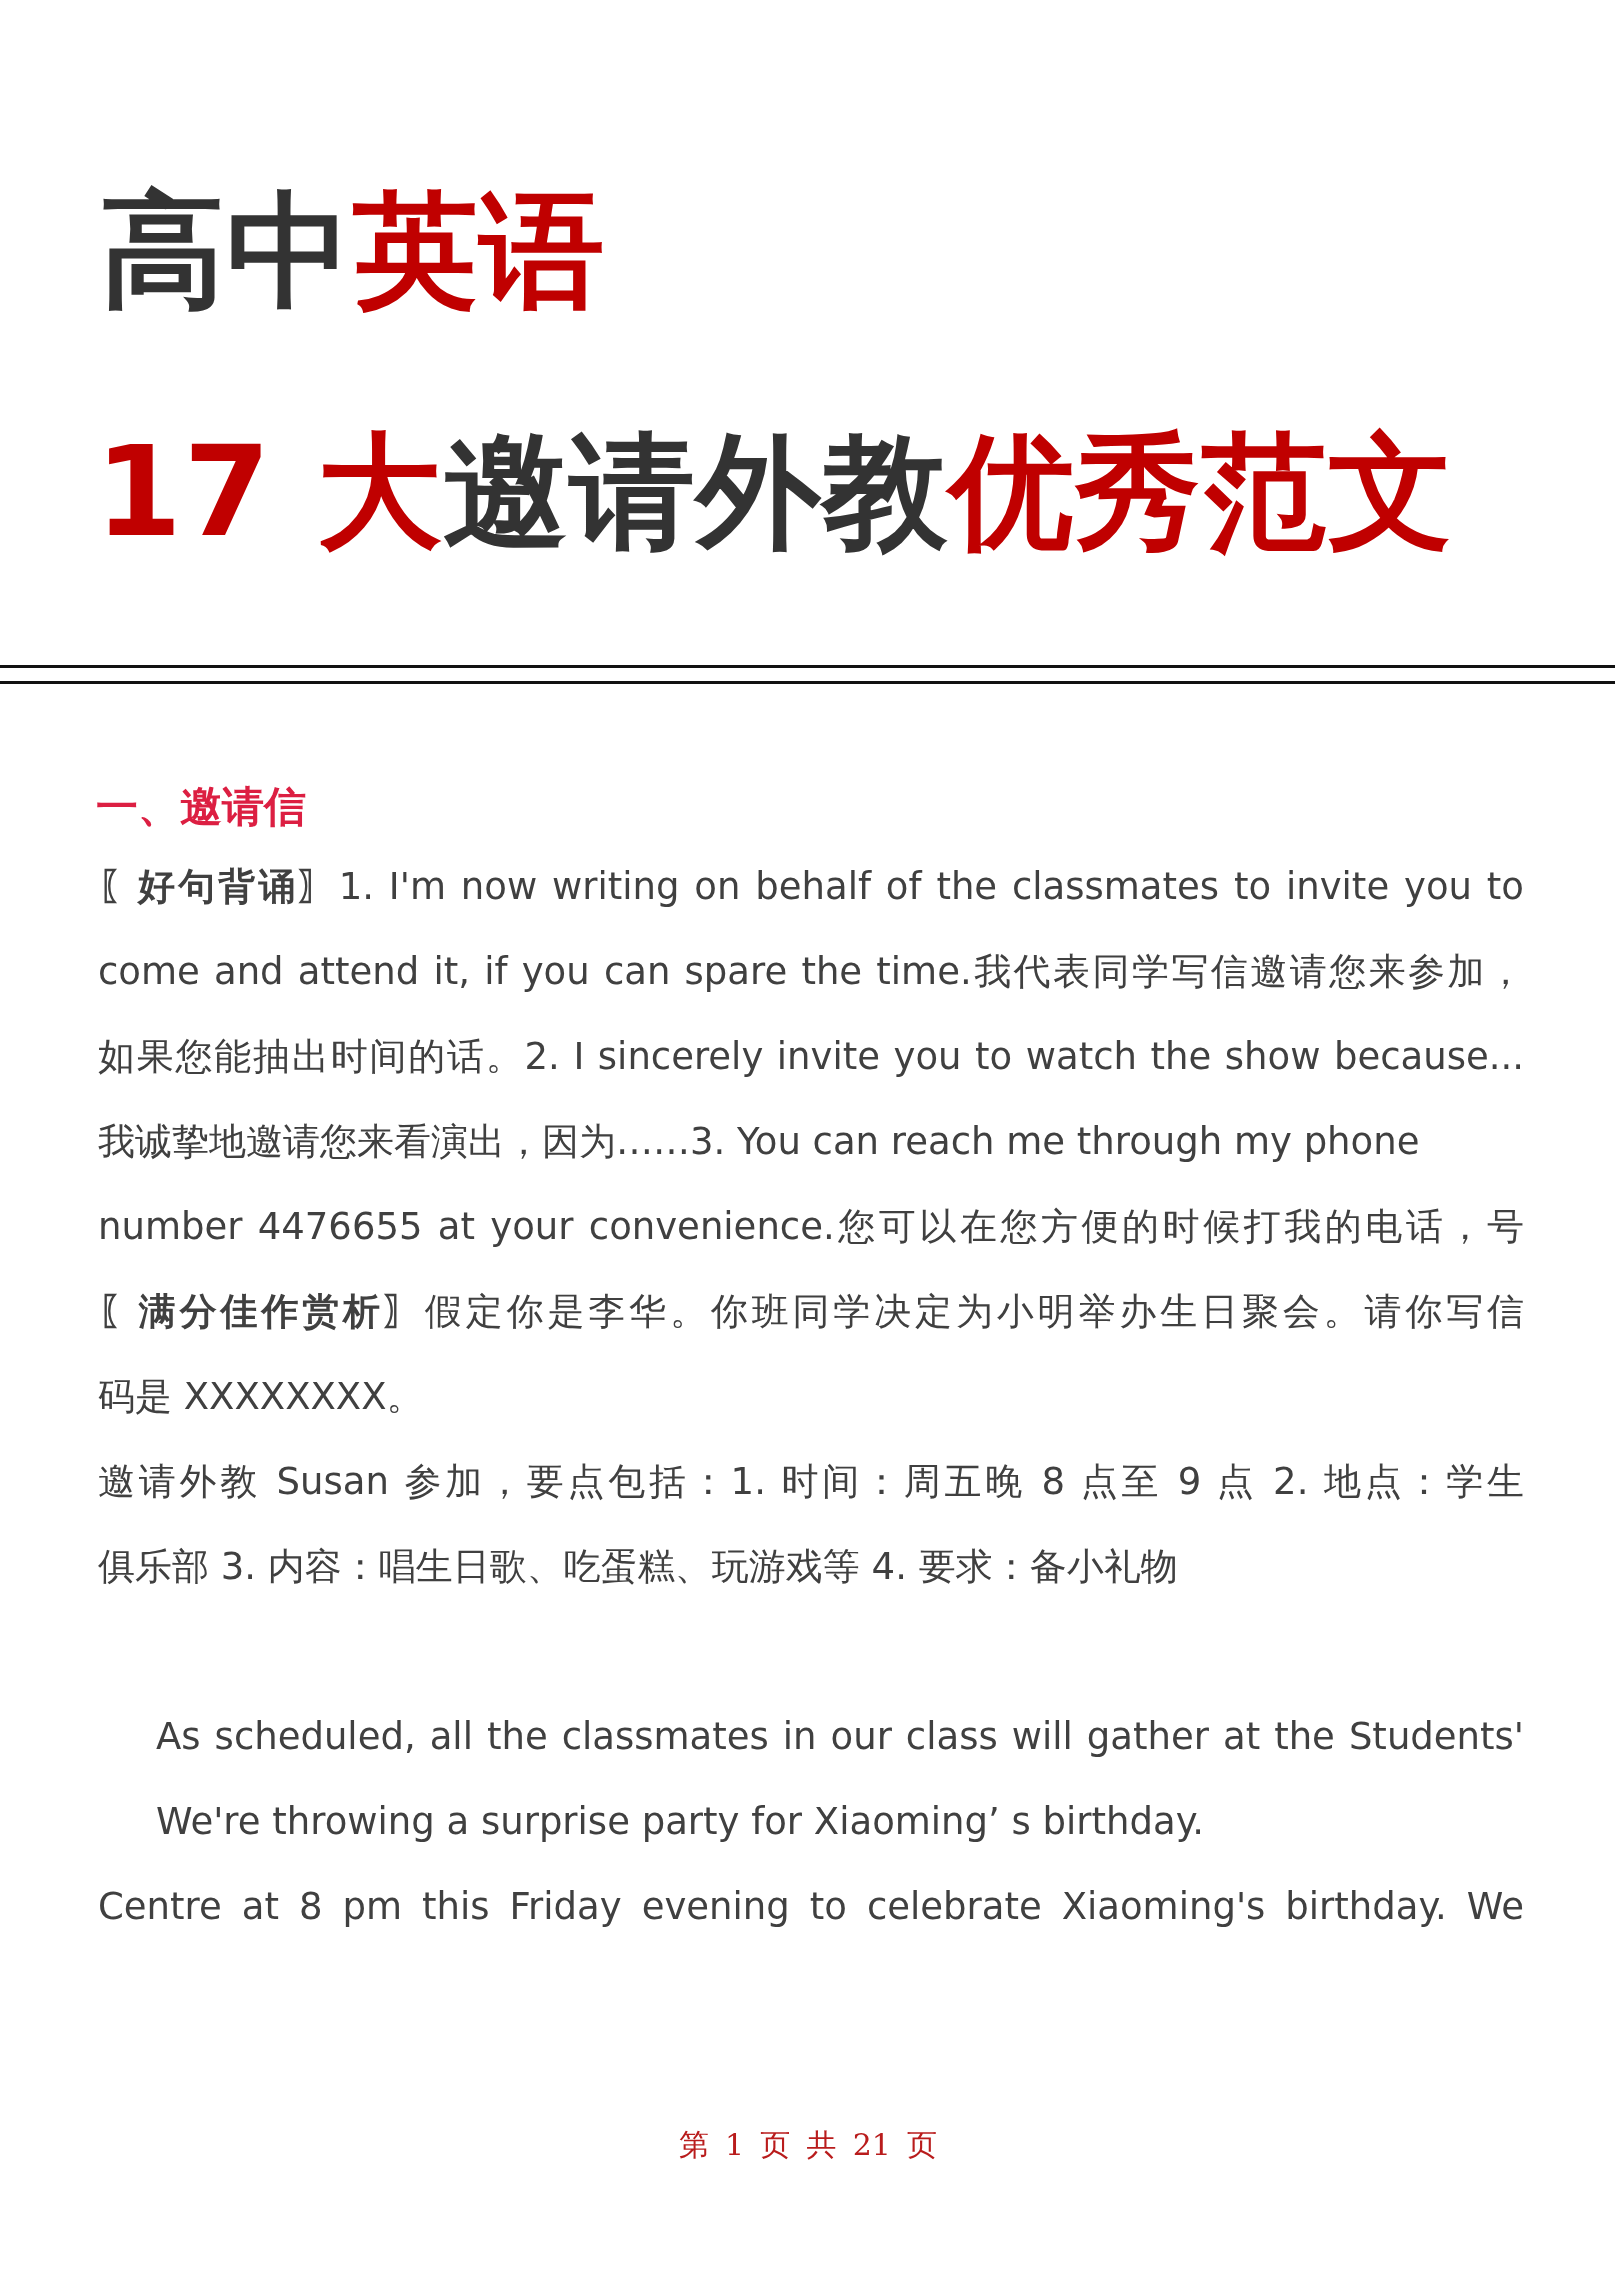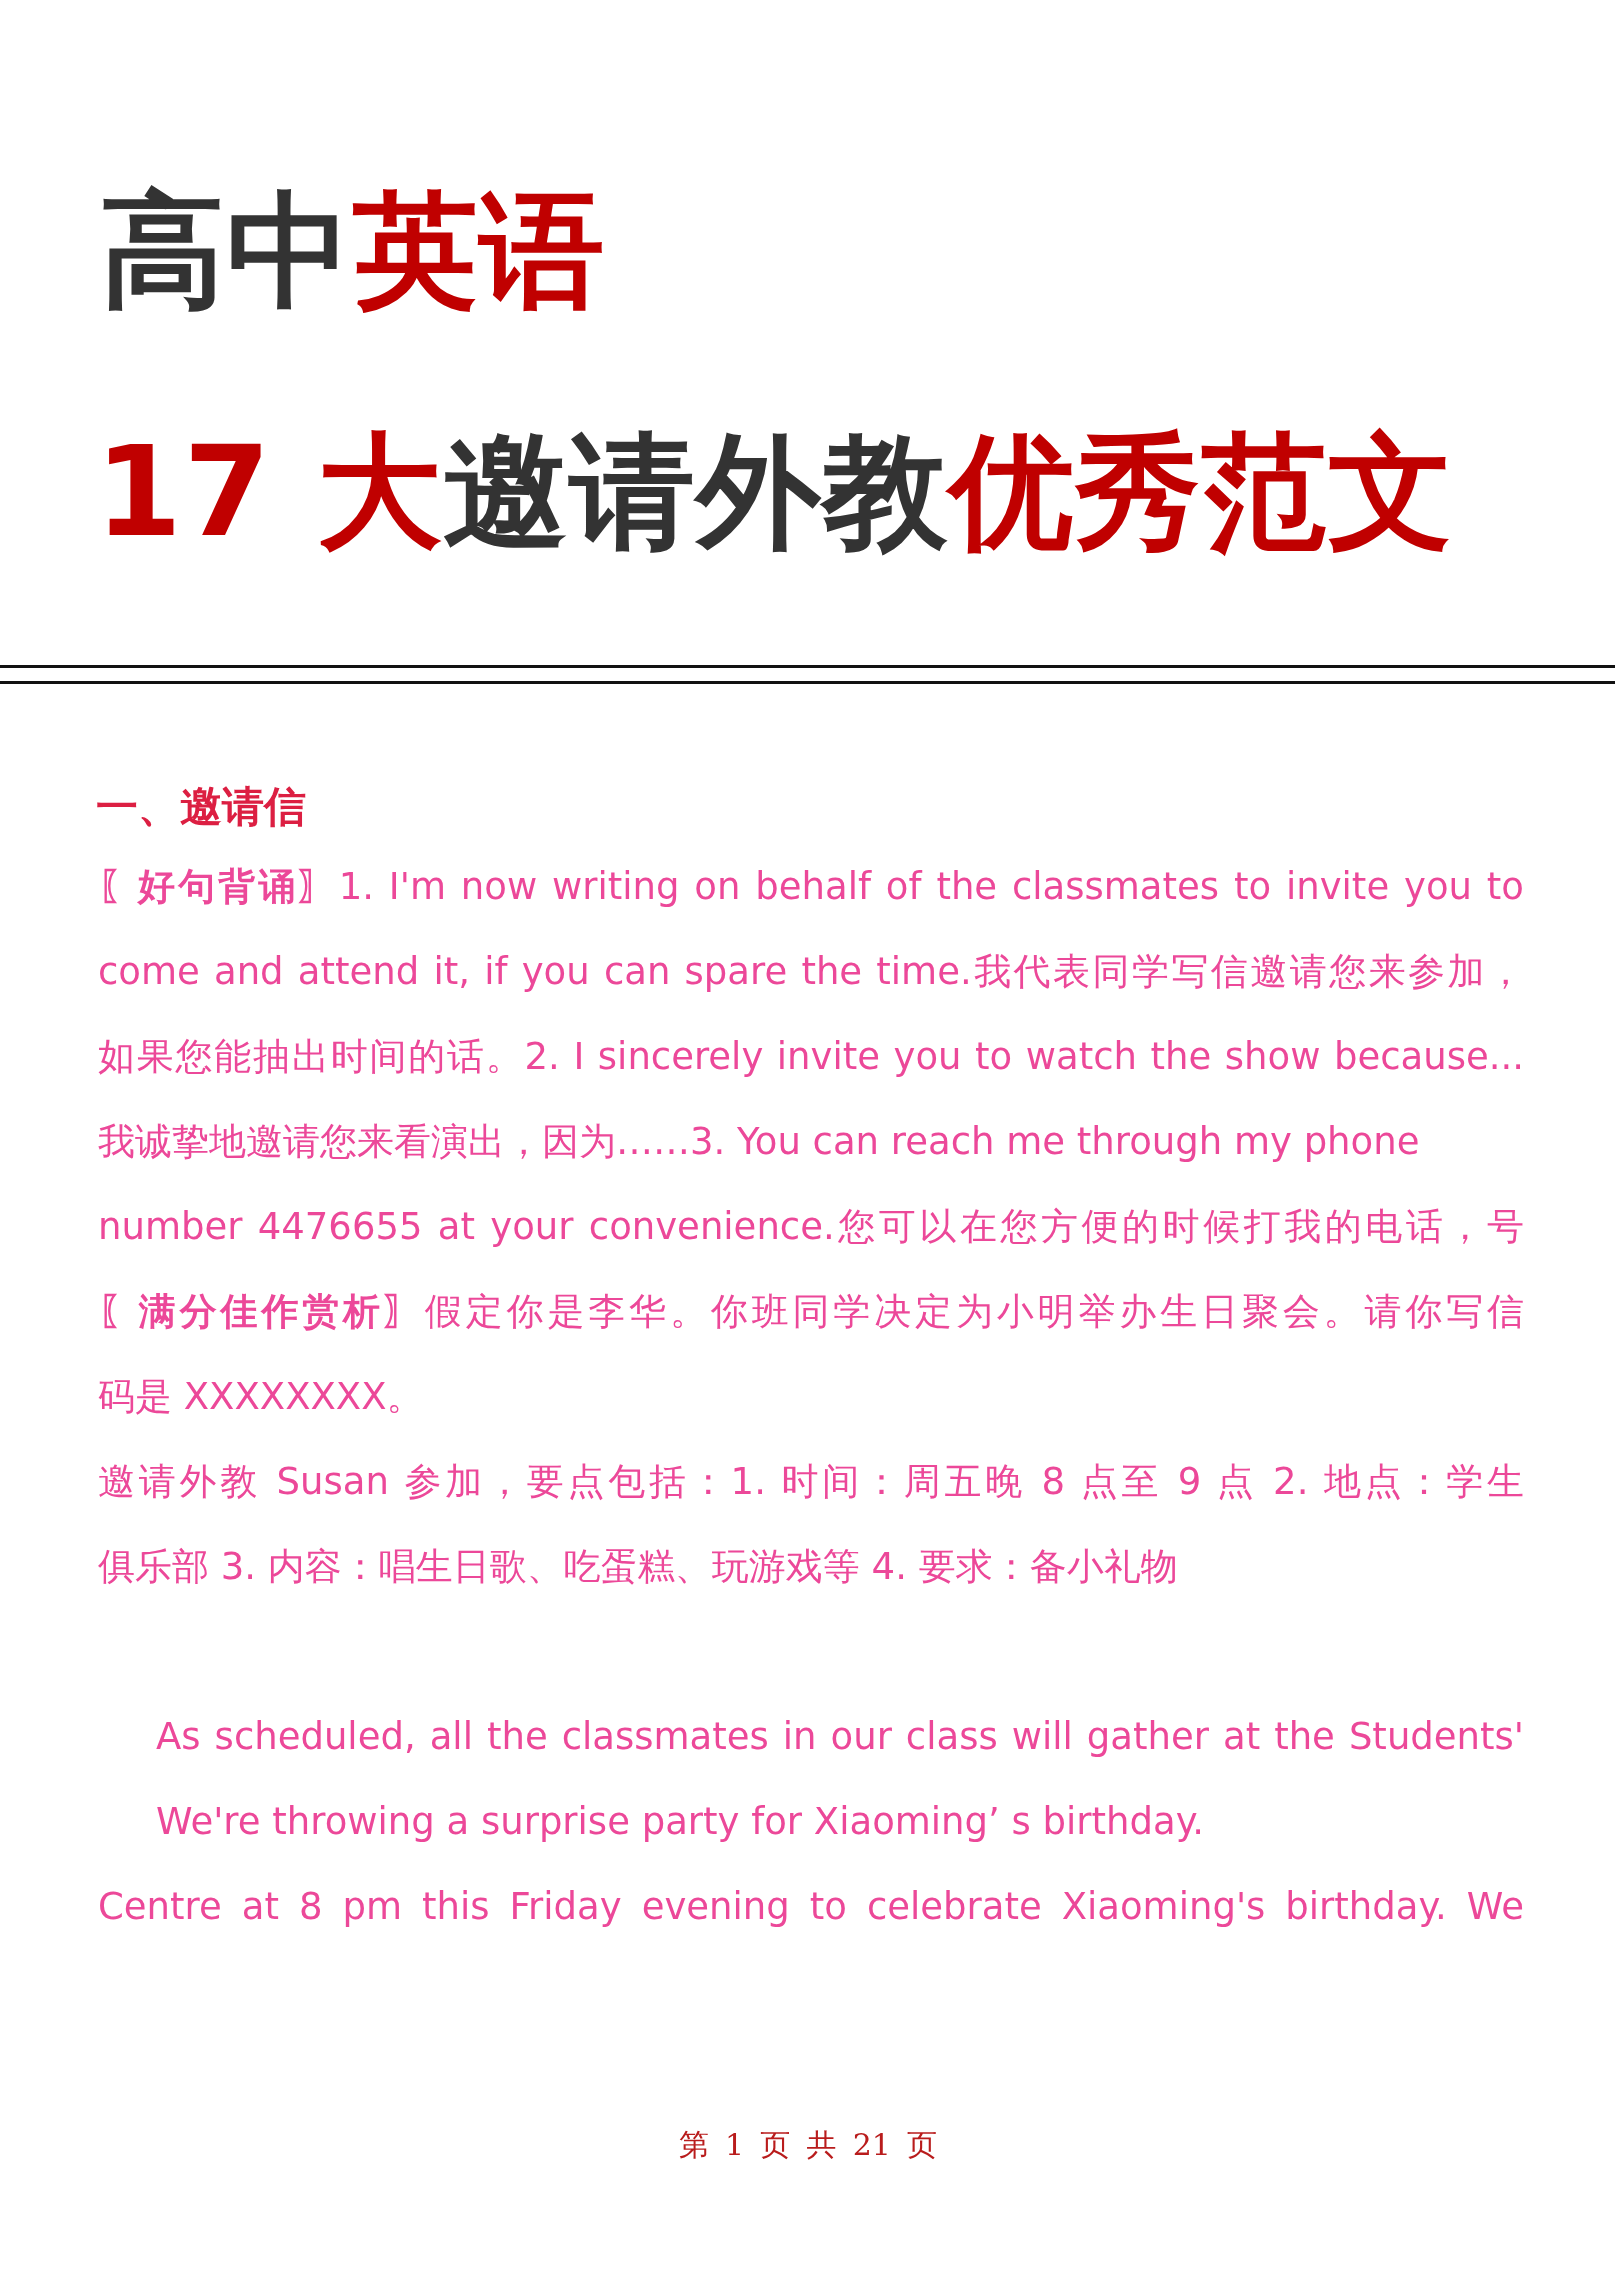--- a/index.html
+++ b/index.html
@@ -60,21 +60,21 @@
       position: absolute;
       left: 98px;
       top: 857px;
       width: 1426px;
     }
     .line {
       height: 85px;
       font-size: 37px;
       line-height: 60px;
       white-space: nowrap;
-      color: #ec4899;
+      color: #404040;
     }
     .line.justify {
       text-align: justify;
       text-align-last: justify;
       width: 1426px;
     }
     .bold { font-weight: bold; }
     .indent { padding-left: 58px; }
     .blank { height: 85px; }
 

